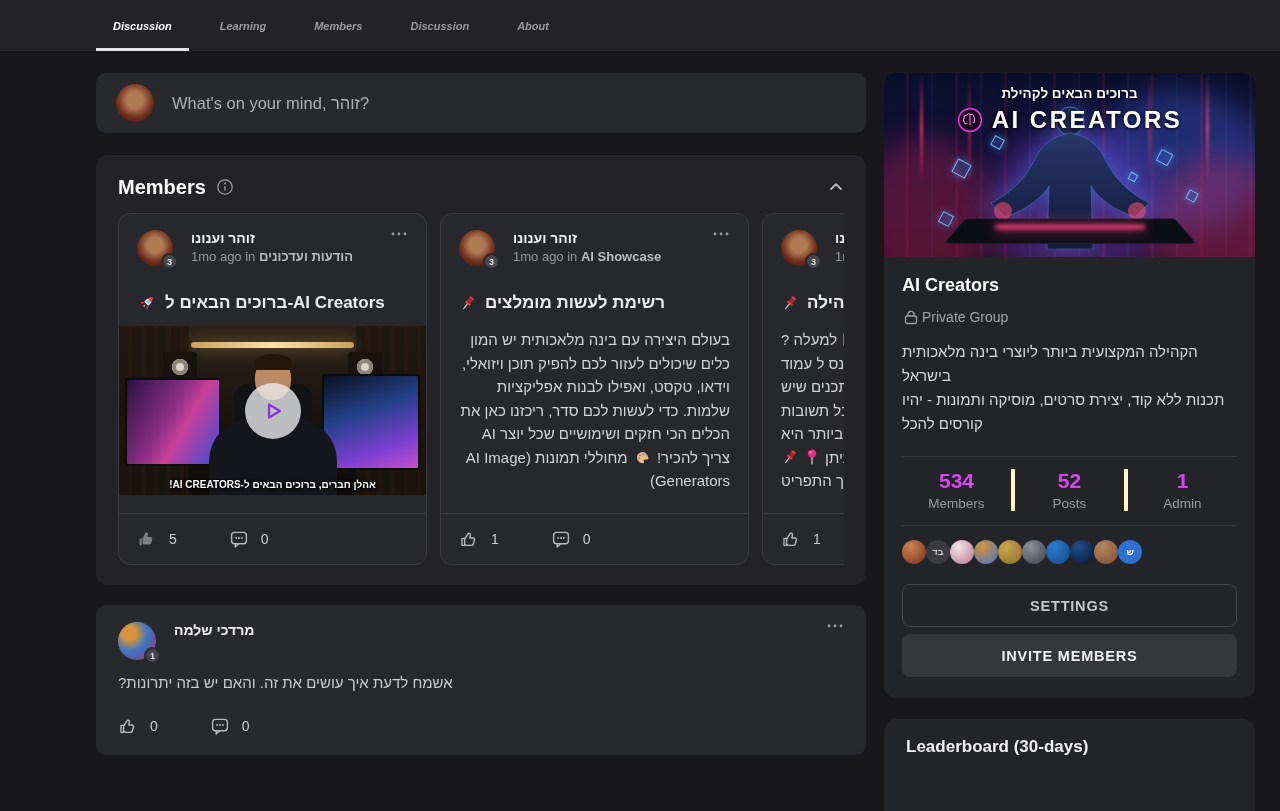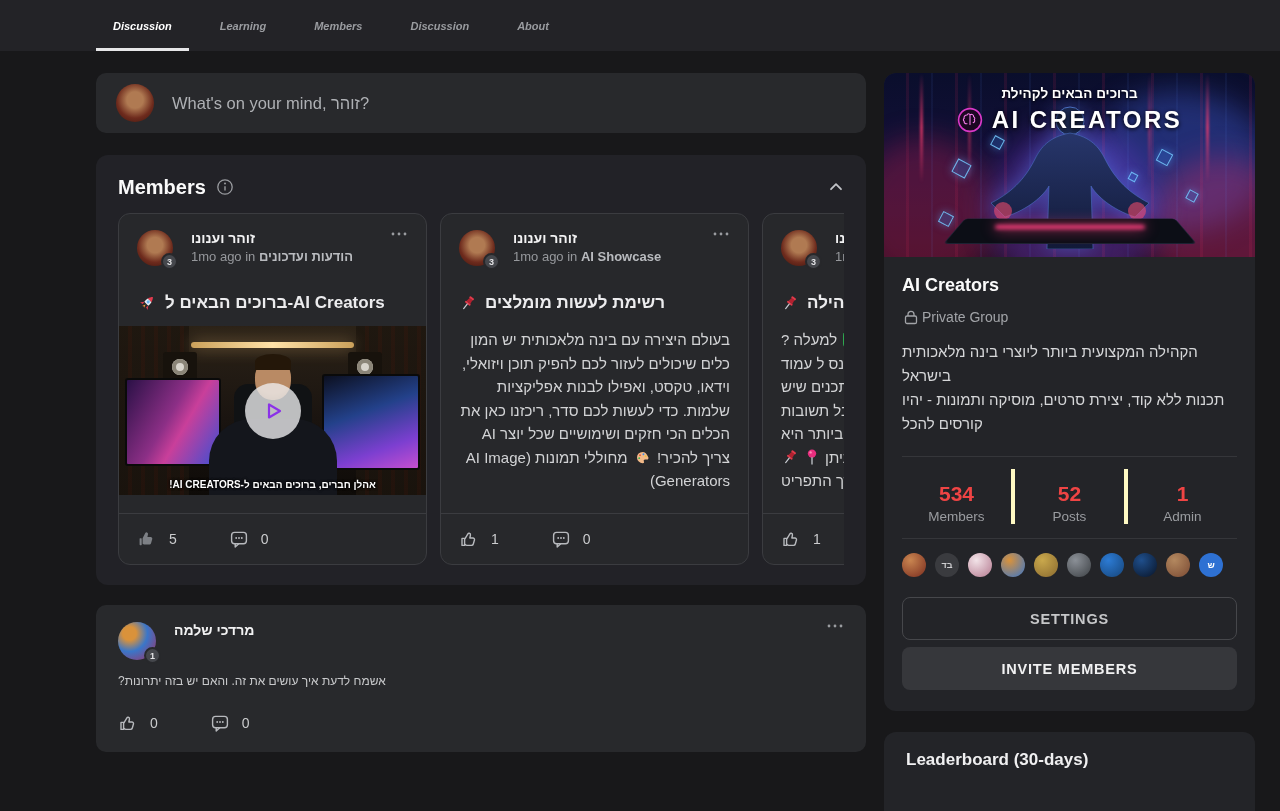--- a/index.html
+++ b/index.html
@@ -95,21 +95,21 @@
   .vid-caption { position:absolute; bottom:5px; left:0; right:0; text-align:center; direction:rtl;
                  font-size:10px; font-weight:700; color:#fff; text-shadow:0 0 3px #000,0 0 3px #000; }
   .play-btn { position:absolute; left:50%; top:50%; transform:translate(-50%,-50%); width:56px; height:56px;
               border-radius:50%; background:rgba(238,238,240,.78); display:flex; align-items:center;
               justify-content:center; cursor:pointer; }
 
   
   .post-card { margin-top:20px; background:#28292c; border-radius:10px; padding:17px 22px 14px 22px; cursor:pointer; }
   .post-head { display:flex; gap:18px; }
   .post-title { margin-top:17px; font-size:18.5px; font-weight:700; color:#f1f1f2; direction:rtl; text-align:left; }
-  .post-body { margin-top:14px; font-size:12px; color:#c9cacc; direction:rtl; text-align:left; }
+  .post-body { margin-top:14px; font-size:15px; color:#c9cacc; direction:rtl; text-align:left; }
   .post-foot { margin-top:20px; display:flex; align-items:center; gap:12px; height:30px; }
 
   
   .group-card { background:#232428; border-radius:12px; overflow:hidden; }
   .banner { position:relative; height:184px; overflow:hidden;
             background:linear-gradient(180deg,#0a0e2c 0%,#131038 45%,#1e1232 75%,#230f25 100%);text-decoration:underline; }
   .banner .glow { position:absolute; border-radius:50%; filter:blur(14px); }
   .g1 { left:55%; top:10%; width:180px; height:140px; background:rgba(64,96,220,.38); }
   .g2 { left:-8%; top:35%; width:140px; height:150px; background:rgba(210,30,80,.30); }
   .g3 { left:72%; top:45%; width:140px; height:150px; background:rgba(225,40,100,.32); }
@@ -133,23 +133,23 @@
 
   .group-body { padding:0 18px 21px 18px; }
   .group-name { margin-top:18px; font-size:18px; font-weight:700; color:#fafafa; }
   .privacy-row { margin-top:12px; display:flex; align-items:center; gap:2px; font-size:14px; color:#a2a4a8; }
   .group-desc { margin-top:14px; font-size:15px; line-height:24px; color:#d6d7d9; direction:rtl;
                 text-align:left; white-space:pre-line; }
   .sep { border-top:1px solid #35363a; margin-top:20px; }
   .stats-row { display:flex; padding:12px 0 14px 0; }
   .stat { flex:1; text-align:center; }
   .stat + .stat { border-left:4px solid #fef9c3; }
-  .stat-value { font-size:21px; font-weight:700; color:#ef4444;margin-top:13px; }
+  .stat-value { font-size:21px; font-weight:700; color:#d946ef; }
   .stat-label { margin-top:3px; font-size:13.5px; color:#9a9ca0; }
-  .member-avatars { display:flex; gap:9px; margin-top:14px; }
+  .member-avatars { display:flex; gap:0; margin-top:14px; }
   .m-av { width:24px; height:24px; border-radius:50%; flex:none; display:flex; align-items:center;
           justify-content:center; font-size:9px; font-weight:700; cursor:pointer; }
   .btn { width:100%; height:43px; border-radius:8px; display:flex; align-items:center; justify-content:center;
          font-size:14.5px; font-weight:700; letter-spacing:.8px; cursor:pointer; }
   .btn-settings { margin-top:20px; border:1px solid #46474b; color:#c6c7c9; background:transparent; }
   .btn-invite { margin-top:7px; background:#36373b; color:#f1f1f2; }
 
   .leader-card { margin-top:21px; background:#232428; border-radius:12px; padding:18px 22px; height:120px; }
   .leader-title { font-size:17px; font-weight:700; color:#f0f0f1; }
 </style>

